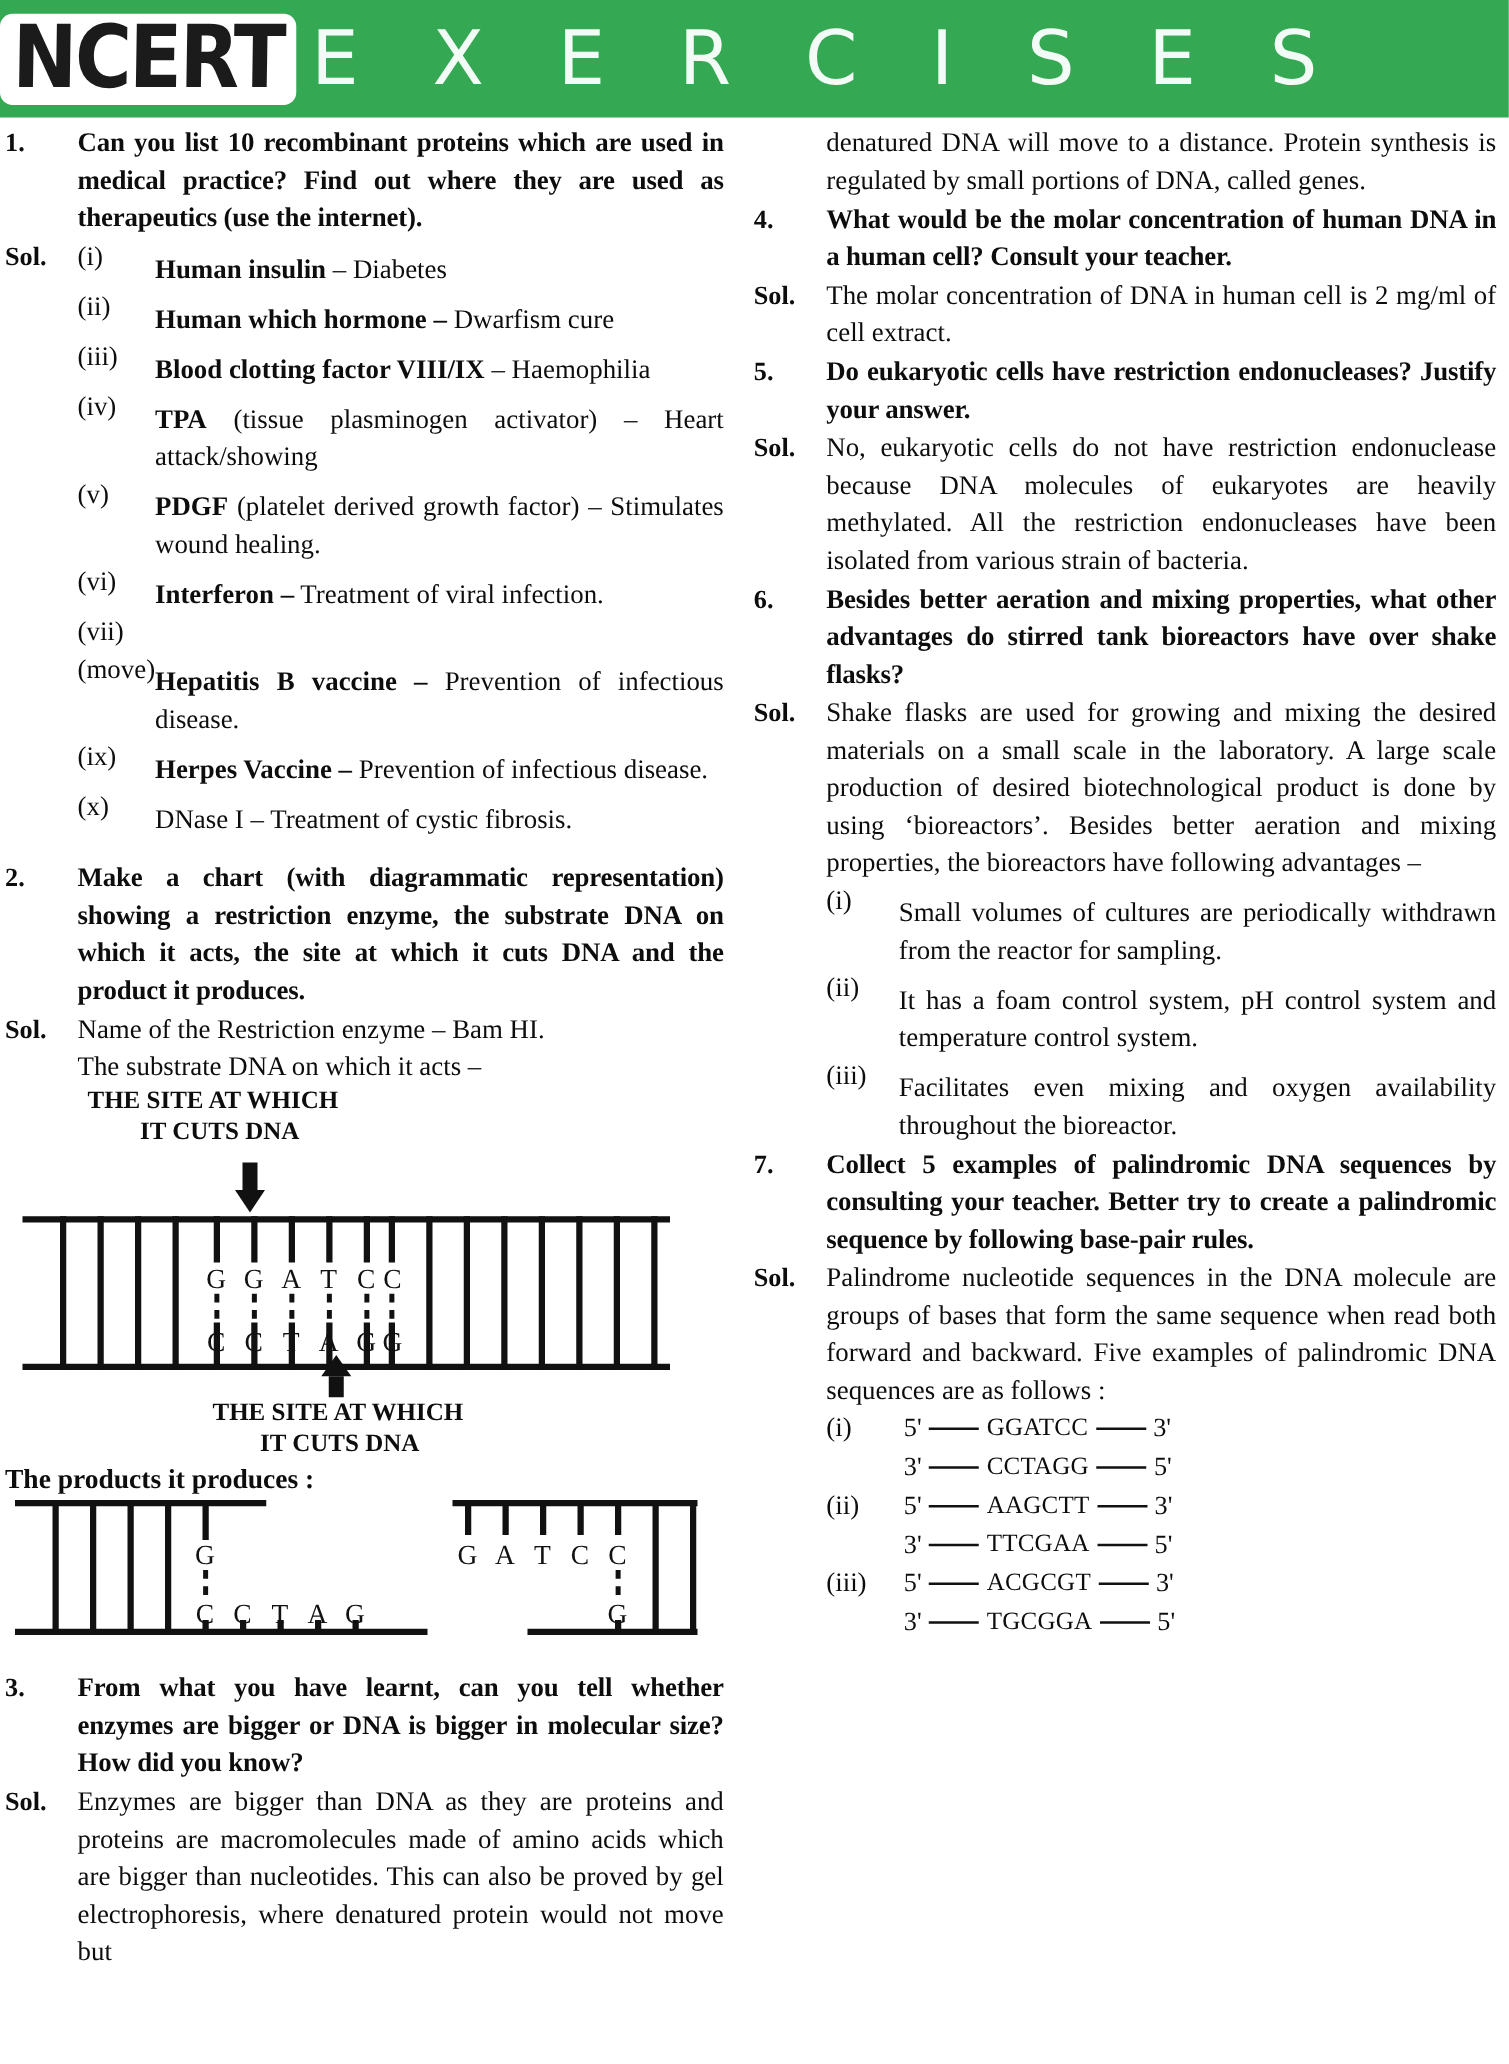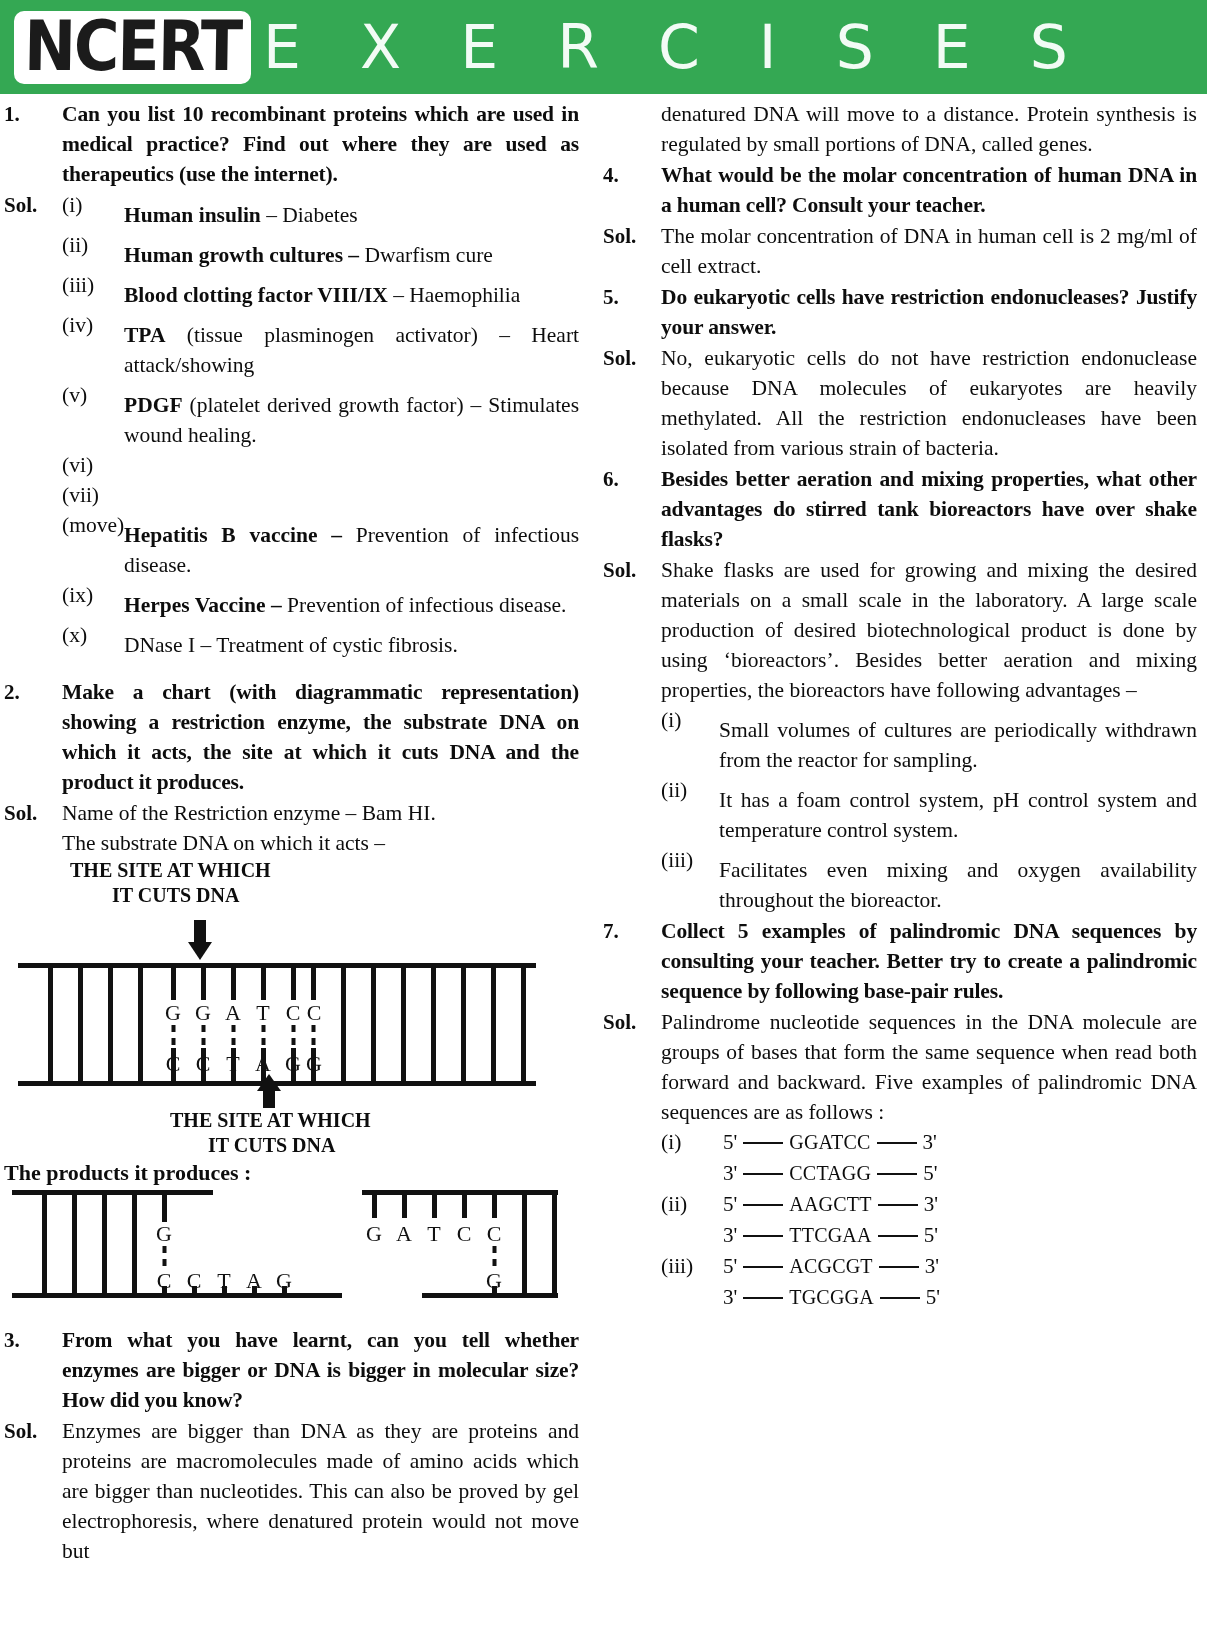--- a/index.html
+++ b/index.html
@@ -19,21 +19,20 @@
   
   .banner {
     position: relative;
     height: 94px;
     background: #34a853;
     display: flex;
     align-items: center;
     overflow: hidden;
   }
   .logo-box {
-    margin-left: 14px;
     background: #ffffff;
     border-radius: 10px;
     padding: 4px 10px 6px 10px;
     height: 73px;
     box-sizing: border-box;
     display: flex;
     align-items: center;
     justify-content: center;
   }
   .logo-text {
@@ -183,36 +182,37 @@
     <div class="row">
       <div class="marker s">Sol.</div>
       <div style="flex:1">
         <div class="sublist">
           <div class="sub-row">
             <div class="sub-mark">(i)</div>
             <div class="sub-body"><b>Human insulin</b><span> – Diabetes</span></div>
           </div>
           <div class="sub-row">
             <div class="sub-mark">(ii)</div>
-            <div class="sub-body"><b>Human growth cultures –</b><span> Dwarfism cure</span></div>
+            <div class="sub-body"><b>Human which hormone –</b><span> Dwarfism cure</span></div>
           </div>
           <div class="sub-row">
             <div class="sub-mark">(iii)</div>
             <div class="sub-body"><b>Blood clotting factor VIII/IX</b><span> – Haemophilia</span></div>
           </div>
           <div class="sub-row">
             <div class="sub-mark">(iv)</div>
             <div class="sub-body"><b>TPA</b><span> (tissue plasminogen activator) – Heart attack/showing</span></div>
           </div>
           <div class="sub-row">
             <div class="sub-mark">(v)</div>
             <div class="sub-body"><b>PDGF</b><span> (platelet derived growth factor) – Stimulates wound healing.</span></div>
           </div>
           <div class="sub-row">
             <div class="sub-mark">(vi)</div>
+            <div class="sub-body"><b>Interferon –</b><span> Treatment of viral infection.</span></div>
           </div>
           <div class="sub-row">
             <div class="sub-mark">(vii)</div>
           </div>
           <div class="sub-row">
             <div class="sub-mark">(move)</div>
             <div class="sub-body"><b>Hepatitis B vaccine –</b><span> Prevention of infectious disease.</span></div>
           </div>
           <div class="sub-row">
             <div class="sub-mark">(ix)</div>

